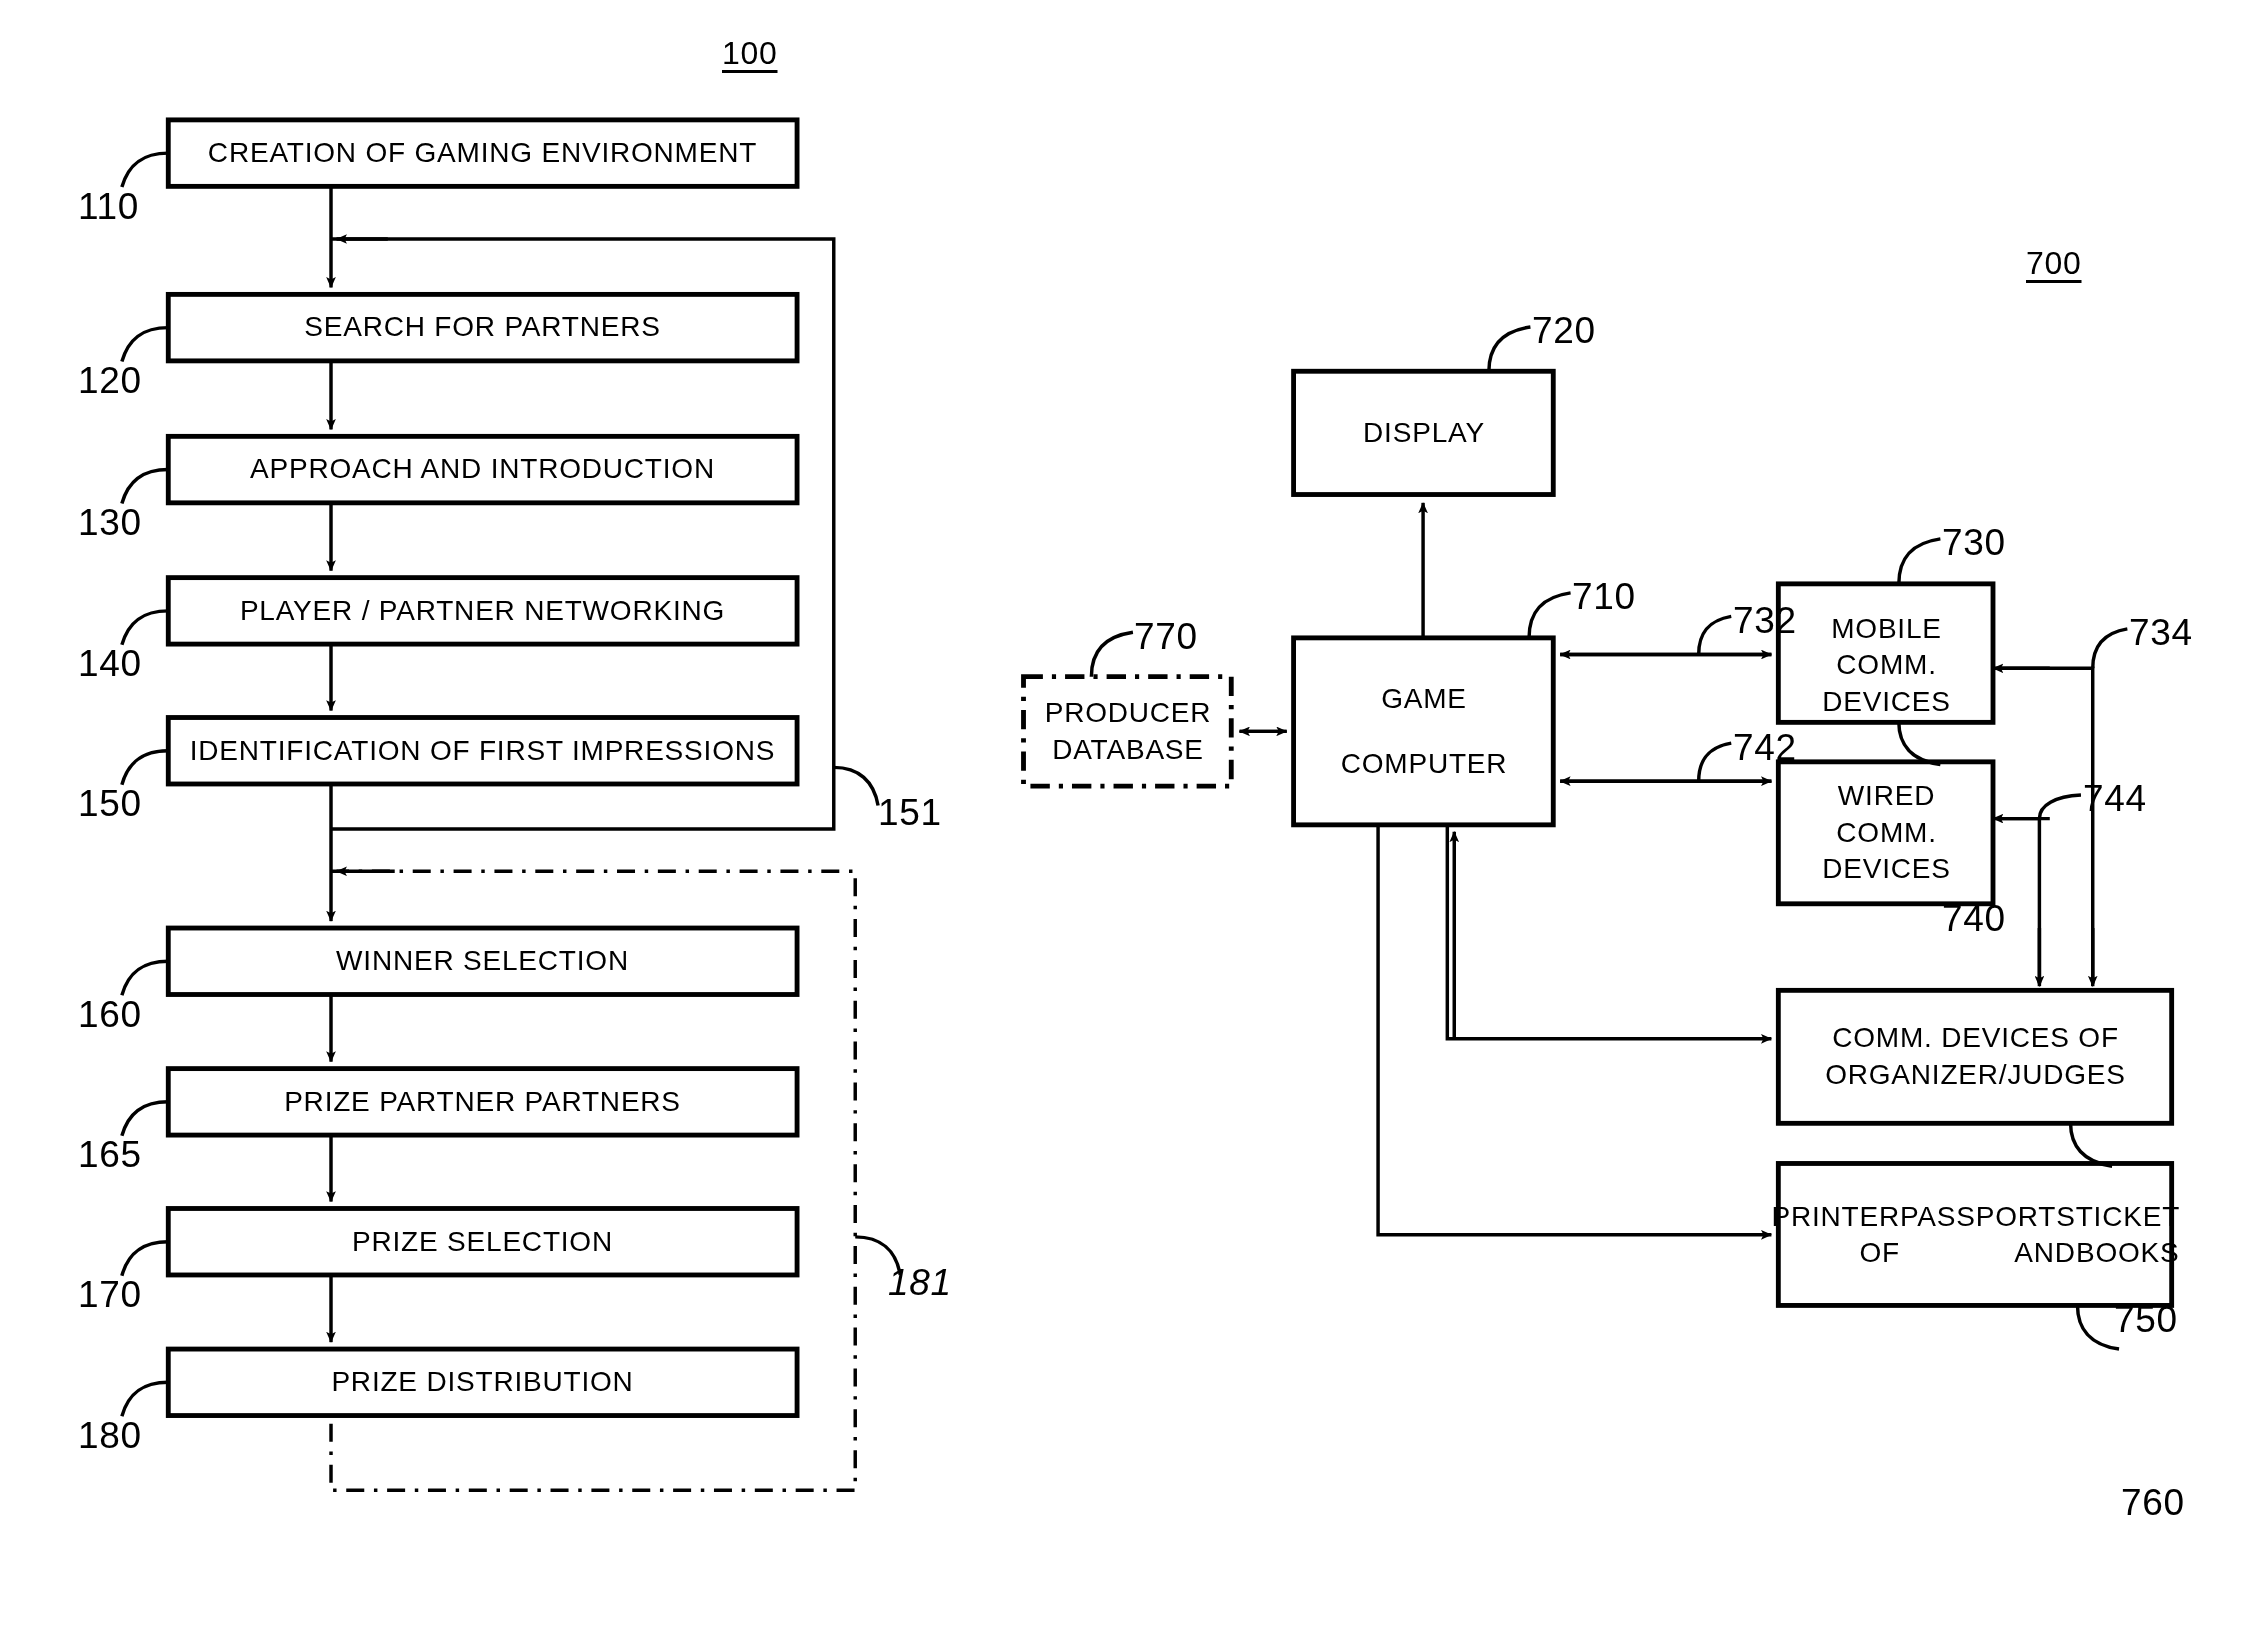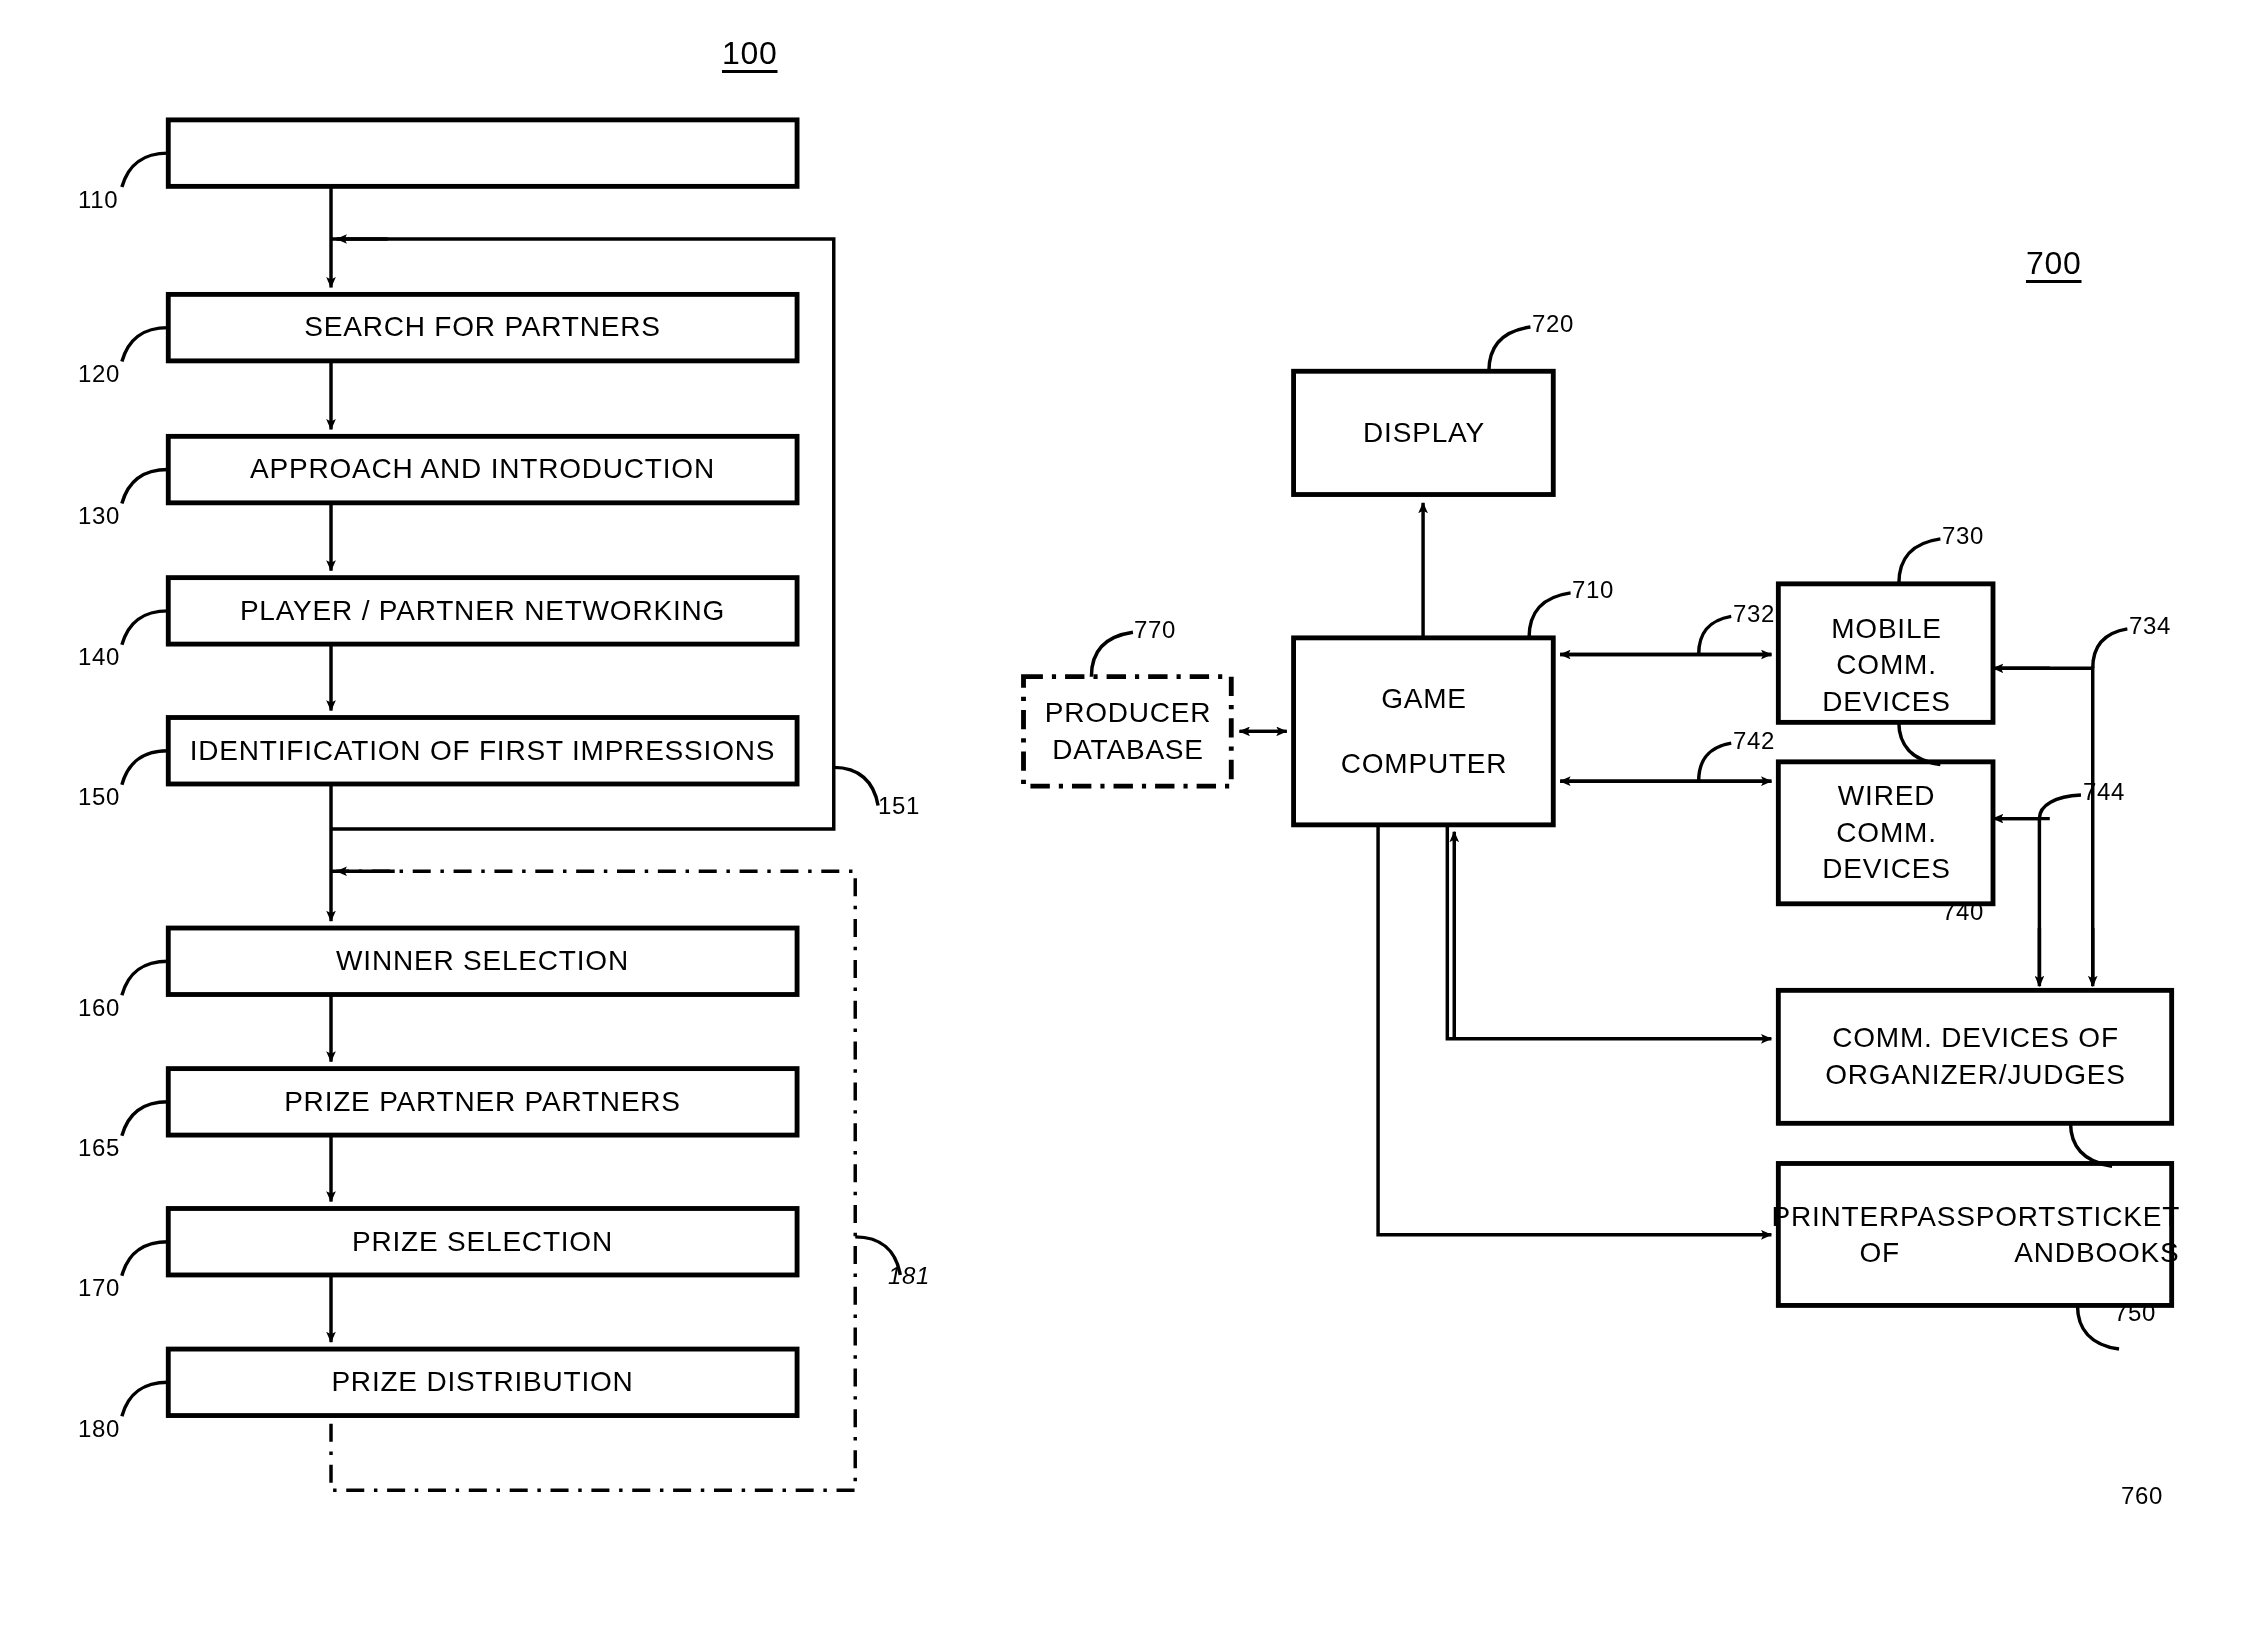--- a/index.html
+++ b/index.html
@@ -3,21 +3,21 @@
 <meta charset="utf-8">
 <style>
   html,body{margin:0;padding:0;background:#fff;}
   body{width:2261px;height:1640px;position:relative;overflow:hidden;
        font-family:"Liberation Sans", sans-serif;color:#000;}
   #sheet{position:absolute;left:0;top:0;width:2261px;height:1640px;}
   svg.layer{position:absolute;left:0;top:0;width:2261px;height:1640px;overflow:visible;}
 
   .fig-label{position:absolute;font-size:32px;font-weight:400;letter-spacing:0.7px;
              text-decoration:underline;text-underline-offset:5.5px;}
-  .ref{position:absolute;font-size:24px;letter-spacing:0.7px;white-space:nowrap;}
+  .ref{position:absolute;font-size:37px;letter-spacing:0.7px;white-space:nowrap;}
 
   .boxtxt{position:absolute;display:flex;align-items:center;justify-content:center;
           text-align:center;font-size:28px;letter-spacing:0.8px;line-height:1.28;
           pointer-events:none;}
   .boxtxt.multi{line-height:1.30;}
 </style>
 </head>
 <body>
 
 <div id="sheet">
@@ -147,20 +147,21 @@
       <path d="M2453,1128 C2453,1098 2466,1079 2500,1073"></path>
       <path d="M2945,1182 C2945,1162 2968,1150 3005,1148"></path>
       <path d="M2990,1622 C2990,1654 3008,1678 3050,1684"></path>
       <path d="M3000,1885 C3000,1918 3018,1942 3060,1948"></path>
     </g>
   </svg>
 
   <div class="fig-label" style="left:722px;top:35px;">100</div>
   <div class="fig-label" style="left:2026px;top:245px;">700</div>
 
+  <div class="boxtxt" style="left:168px;top:120px;width:629px;height:66px;">CREATION OF GAMING ENVIRONMENT</div>
   <div class="boxtxt" style="left:168px;top:436px;width:629px;height:66px;">APPROACH AND INTRODUCTION</div>
   <div class="boxtxt" style="left:168px;top:294px;width:629px;height:66px;">SEARCH FOR PARTNERS</div>
   <div class="boxtxt" style="left:168px;top:578px;width:629px;height:66px;">PLAYER / PARTNER NETWORKING</div>
   <div class="boxtxt" style="left:168px;top:718px;width:629px;height:66px;">IDENTIFICATION OF FIRST IMPRESSIONS</div>
   <div class="boxtxt" style="left:168px;top:928px;width:629px;height:66px;">WINNER SELECTION</div>
   <div class="boxtxt" style="left:168px;top:1069px;width:629px;height:66px;">PRIZE PARTNER PARTNERS</div>
   <div class="boxtxt" style="left:168px;top:1209px;width:629px;height:66px;">PRIZE SELECTION</div>
   <div class="boxtxt" style="left:168px;top:1349px;width:629px;height:66px;">PRIZE DISTRIBUTION</div>
 
   <div class="ref" style="left:78px;top:186px;">110</div>

